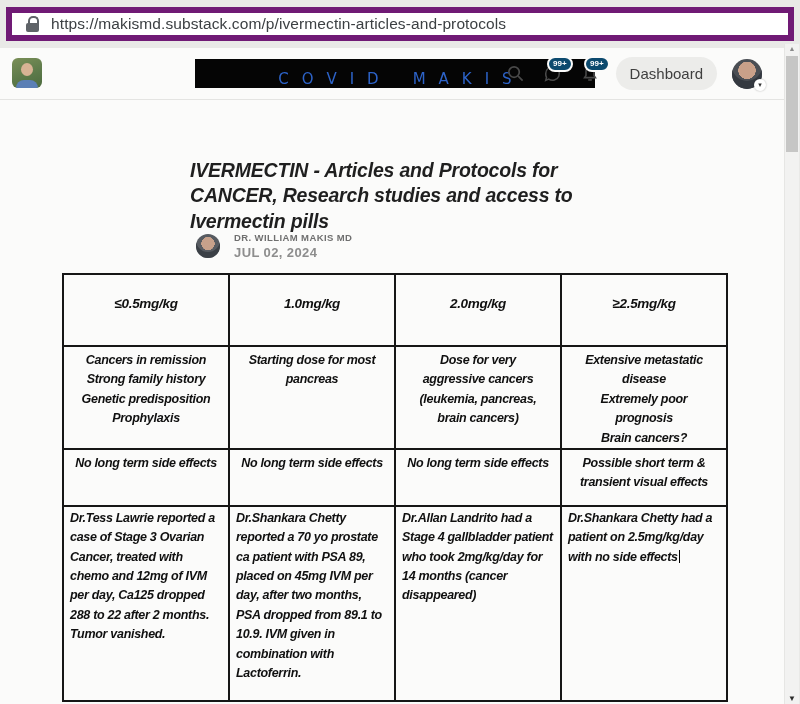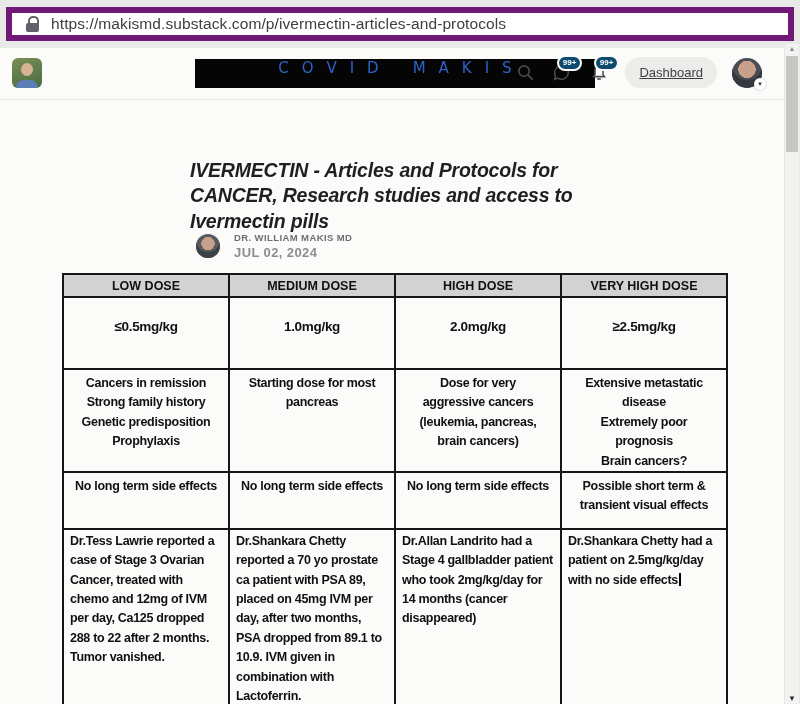--- a/index.html
+++ b/index.html
@@ -26,35 +26,35 @@
   
   .nav{position:absolute;top:0;left:0;right:0;height:51px;border-bottom:1px solid #e4e4e2;}
   .pub-avatar{
     position:absolute;left:12px;top:10px;width:30px;height:30px;border-radius:6px;overflow:hidden;
     background:linear-gradient(160deg,#7a8f57 0%,#5d7a4a 55%,#4c6b3f 100%);
   }
   .pub-avatar .face{position:absolute;left:9px;top:5px;width:12px;height:13px;border-radius:50%;background:#d8b394;}
   .pub-avatar .shirt{position:absolute;left:4px;bottom:-4px;width:22px;height:12px;border-radius:8px 8px 0 0;background:#5b7fb5;}
   .logo-banner{
     position:absolute;left:195px;top:11px;width:400px;height:29px;background:#050505;
-    display:flex;align-items:flex-start;justify-content:center;gap:34px;
+    display:flex;align-items:flex-end;justify-content:center;gap:34px;
   }
   .logo-word{
     color:#2d63c8;font-size:15px;font-weight:400;letter-spacing:13px;margin-right:-13px;
     font-family:"DejaVu Sans", sans-serif;
   }
   .nav-right{position:absolute;right:22px;top:9px;display:flex;align-items:center;gap:15px;}
   .icon-wrap{position:relative;width:22px;height:22px;display:flex;align-items:center;justify-content:center;}
   .badge{
     position:absolute;top:-7px;right:-9px;background:#0c4a6e;color:#fff;
     font-size:8px;font-weight:700;padding:2px 4px;border-radius:9px;border:2px solid #fbfbfa;line-height:1;
   }
   .dash-btn{
     background:#ececea;border:none;border-radius:17px;padding:8px 14px;
-    font-size:13px;color:#3f3f3f;font-family:inherit;cursor:pointer;text-decoration:underline;
+    font-size:15px;color:#3f3f3f;font-family:inherit;cursor:pointer;
   }
   .user-avatar{
     position:relative;width:30px;height:30px;border-radius:50%;overflow:visible;flex:0 0 auto;
     background:radial-gradient(circle at 50% 38%, #c9a089 0 36%, #4a4e54 37% 100%);
     box-shadow:inset 0 -8px 0 #343940;
   }
   .user-avatar .chev{
     position:absolute;right:-4px;bottom:-2px;width:12px;height:12px;border-radius:50%;
     background:#fff;box-shadow:0 0 2px rgba(0,0,0,.3);
     display:flex;align-items:center;justify-content:center;font-size:7px;color:#333;
@@ -76,21 +76,21 @@
   
   table.dose{
     position:absolute;left:62px;top:225px;width:666px;
     border-collapse:collapse;table-layout:fixed;
     color:#101010;font-weight:700;
   }
   table.dose th,table.dose td{border:2px solid #161616;box-sizing:border-box;}
   table.dose th{
     background:#d2d2d2;height:23px;font-size:12.5px;letter-spacing:0;
   }
-  td{font-size:12.5px;line-height:1.55;letter-spacing:-.3px;}
+  td{font-size:12.5px;line-height:1.55;letter-spacing:-.3px;font-style:italic;}
   tr.r-dose td{height:72px;vertical-align:top;padding-top:19px;text-align:center;font-size:13.5px;}
   tr.r-ind td{height:91px;vertical-align:top;padding:4px 16px 0;text-align:center;white-space:pre-line;}
   tr.r-side td{height:57px;vertical-align:top;padding:4px 2px 0;text-align:center;}
   tr.r-case td{height:195px;vertical-align:top;padding:2px 6px 0;text-align:left;}
   .caret{display:inline-block;width:1.5px;height:13px;background:#000;margin-left:1px;vertical-align:-2px;}
   
   .scrollbar{
     position:absolute;right:1px;top:44px;width:14px;height:660px;
     background:#f2f2f1;border-left:1px solid #e6e6e4;
   }
@@ -152,26 +152,20 @@
   <div class="byline">
     <div class="author-avatar"></div>
     <div class="byline-text">
       <span class="author-name">DR. WILLIAM MAKIS MD</span>
       <span class="post-date">JUL 02, 2024</span>
     </div>
   </div>
 
   <table class="dose">
     <tbody>
-        <tr>
-      <th>LOW DOSE</th>
-      <th>MEDIUM DOSE</th>
-      <th>HIGH DOSE</th>
-      <th>VERY HIGH DOSE</th>
-    </tr>
     <tr class="r-dose">
       <td>≤0.5mg/kg</td>
       <td>1.0mg/kg</td>
       <td>2.0mg/kg</td>
       <td>≥2.5mg/kg</td>
     </tr>
     <tr class="r-ind">
       <td>Cancers in remission
 Strong family history
 Genetic predisposition

